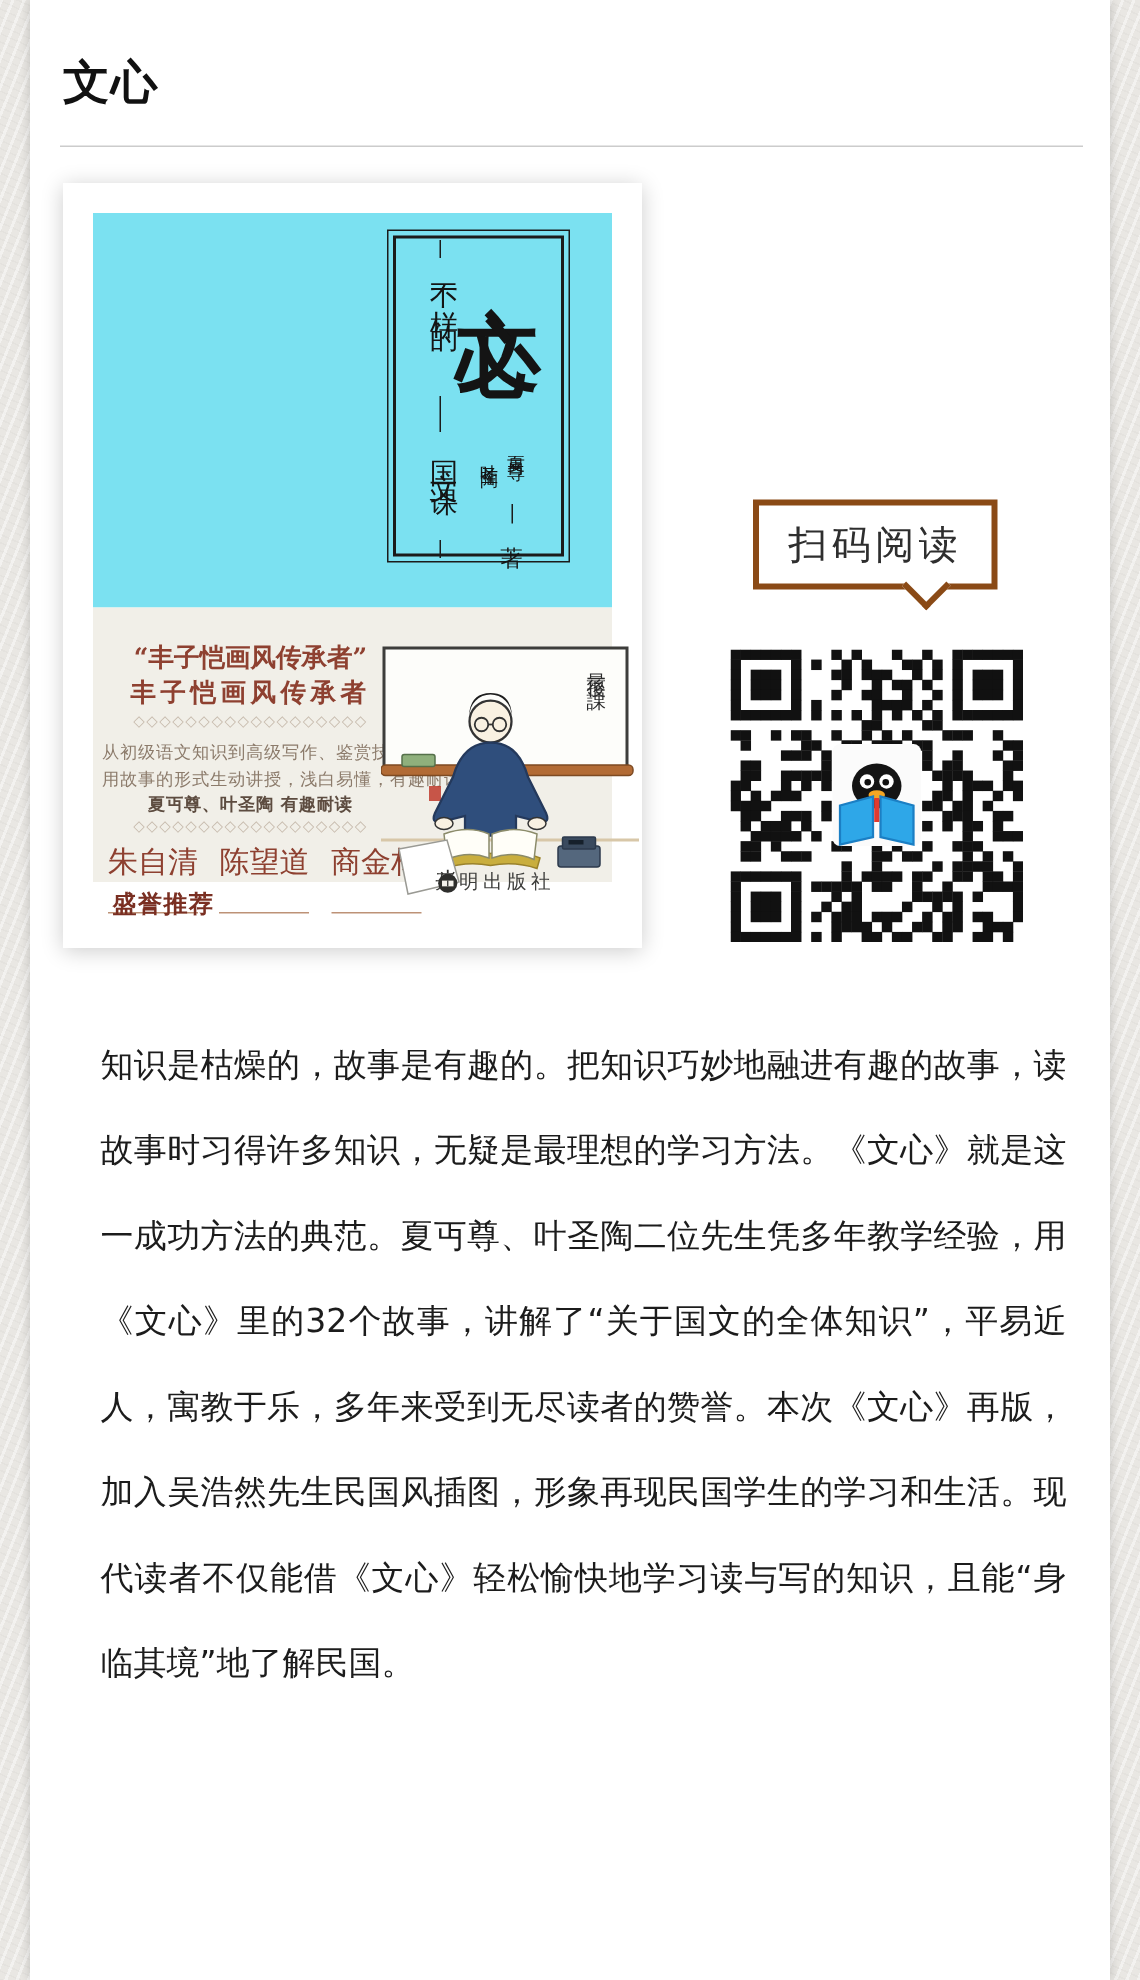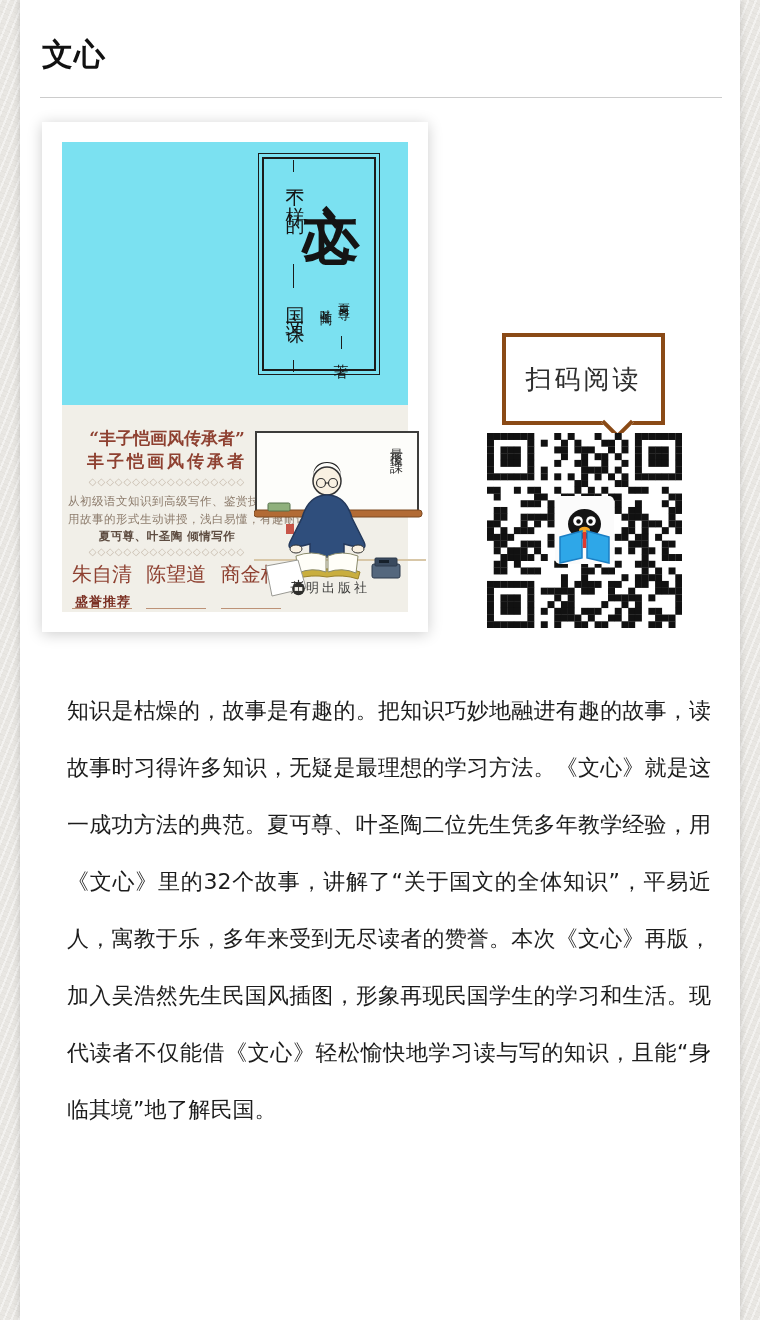--- a/index.html
+++ b/index.html
@@ -26,21 +26,21 @@
   }
   .divider{position:absolute;left:20px;top:97px;width:682px;height:1px;background:#cccccc;}
 
   
   .book-card{
     position:absolute;left:22px;top:122px;width:386px;height:510px;
     background:#fff;box-shadow:0 2px 14px rgba(0,0,0,.20);
   }
   .cover{position:absolute;left:20px;top:20px;width:346px;height:470px;}
   .cover-top{position:absolute;left:0;top:0;width:346px;height:263px;background:#7be1f1;}
-  .cover-bottom{position:absolute;left:0;top:263px;width:346px;height:207px;background:#f1efe8;}
+  .cover-bottom{position:absolute;left:0;top:263px;width:346px;height:183px;background:#f1efe8;}
 
   
   .title-box{
     position:absolute;left:196px;top:11px;width:120px;height:220px;
     border:1px solid #1b1b1b;background:#7be1f1;
     font-family:"DejaVu Serif","Liberation Serif",serif;
   }
   .title-box-inner{position:absolute;inset:3px;border:2px solid #1b1b1b;}
   .vtext{writing-mode:vertical-rl;text-orientation:upright;color:#141414;}
   .tb-sub1{position:absolute;left:24px;top:20px;font-size:19px;letter-spacing:9px;}
@@ -63,38 +63,38 @@
   .promo-h.h2{top:45px;letter-spacing:3px;}
   .diamonds{position:absolute;left:0;width:198px;font-size:10px;color:#c7bbad;letter-spacing:1px;}
   .diamonds.dm1{top:71px;}
   .diamonds.dm2{top:141px;}
   .promo-d{position:absolute;left:0;width:198px;font-size:11.5px;color:#8c7b6b;letter-spacing:.5px;white-space:nowrap;}
   .promo-d.d1{top:89px;}
   .promo-d.d2{top:107px;}
   .promo-d.d3{top:124px;font-weight:700;color:#5d4c40;}
   .names{position:absolute;left:0;top:156px;width:198px;font-size:20px;color:#8e4030;white-space:nowrap;}
   .names .name{display:inline-block;margin:0 4px;padding-bottom:20px;border-bottom:1px solid #bd9277;}
-  .recommend{position:absolute;left:7px;top:188px;font-size:13px;font-weight:700;color:#7a2f22;letter-spacing:1px;}
+  .recommend{position:absolute;left:7px;top:188px;font-size:16px;font-weight:700;color:#7a2f22;letter-spacing:1px;}
 
   
   .illustration{position:absolute;left:192px;top:21px;width:172px;height:182px;}
   .illustration svg{position:absolute;left:0;top:0;}
   .blackboard-text{
     position:absolute;left:133px;top:12px;height:76px;
     writing-mode:vertical-rl;text-orientation:upright;
     font-family:"DejaVu Serif","Liberation Serif",serif;
     font-size:13px;letter-spacing:4px;color:#2b2b2b;
   }
   .pub-row{position:absolute;left:36px;top:153px;display:flex;align-items:center;gap:6px;}
   .pub-name{font-family:"DejaVu Serif","Liberation Serif",serif;
     font-size:13px;color:#3e3e3c;letter-spacing:3px;white-space:nowrap;}
 
   
   .scan-bubble{
-    position:absolute;left:482px;top:333px;width:163px;height:92px;box-sizing:border-box;
+    position:absolute;left:482px;top:333px;width:163px;height:60px;box-sizing:border-box;
     background:#fff;border:4px solid #8a4a16;
     display:flex;align-items:center;justify-content:center;
   }
   .scan-bubble-label{font-size:26px;color:#2e2e2e;letter-spacing:3px;}
   .bubble-tail{
     position:absolute;left:100px;bottom:-13px;width:19px;height:19px;background:#fff;
     border-right:4px solid #8a4a16;border-bottom:4px solid #8a4a16;transform:rotate(45deg);
   }
   .qr{position:absolute;left:467px;top:433px;width:195px;height:195px;background:#fff;}
   .qr svg{position:absolute;left:0;top:0;}
@@ -134,21 +134,21 @@
           </div>
         </div>
 
         <div class="cover-bottom">
           <div class="promo">
             <div class="promo-h h1">“丰子恺画风传承者”</div>
             <div class="promo-h h2">丰子恺画风传承者</div>
             <div class="diamonds dm1">◇◇◇◇◇◇◇◇◇◇◇◇◇◇◇◇◇◇</div>
             <div class="promo-d d1">从初级语文知识到高级写作、鉴赏技巧</div>
             <div class="promo-d d2">用故事的形式生动讲授，浅白易懂，有趣耐读</div>
-            <div class="promo-d d3">夏丏尊、叶圣陶 倾情写作</div>
+            <div class="promo-d d3">夏丏尊、叶圣陶 有趣耐读</div>
             <div class="diamonds dm2">◇◇◇◇◇◇◇◇◇◇◇◇◇◇◇◇◇◇</div>
             <div class="names">
               <span class="name">朱自清</span>
               <span class="name">陈望道</span>
               <span class="name">商金林</span>
             </div>
             <div class="recommend">盛誉推荐</div>
           </div>
 
           <div class="illustration">

